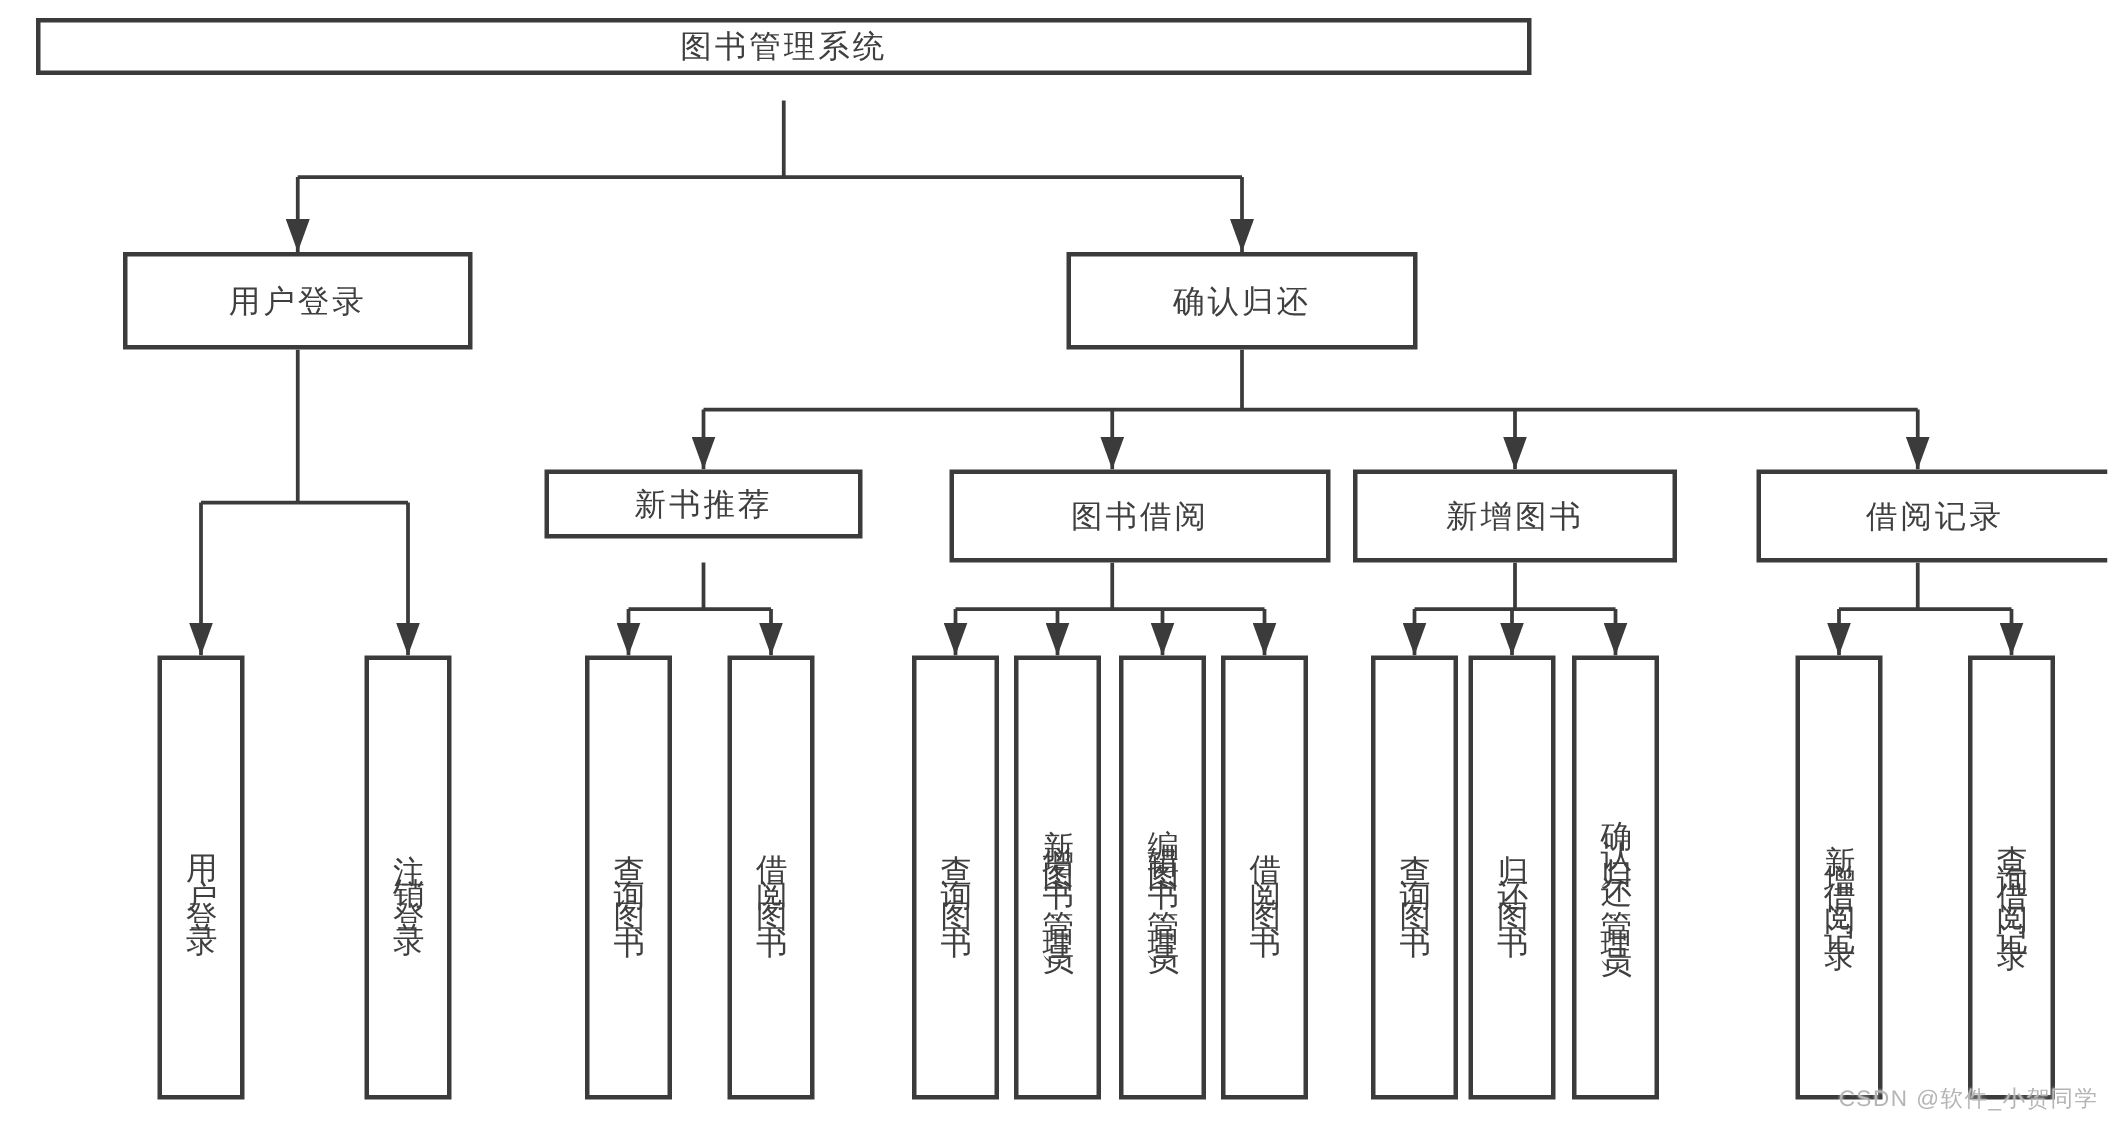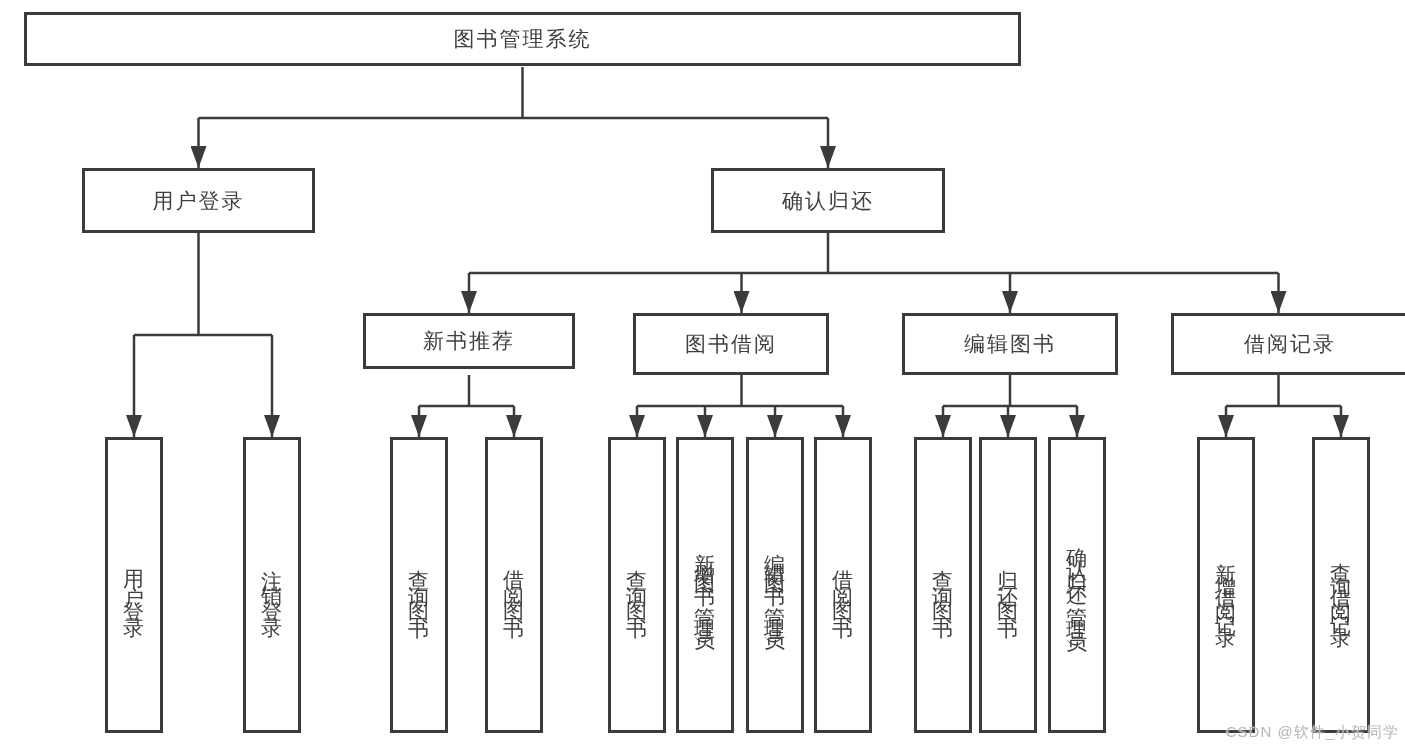--- a/index.html
+++ b/index.html
@@ -24,27 +24,27 @@
     background:#fff;
     border:3px solid var(--box-border);
     color:var(--text);
     display:flex;align-items:center;justify-content:center;
     z-index:2;
     font-size:21px;
     letter-spacing:2px;
     white-space:nowrap;
   }
   
-  .n-root   {left:24px;  top:12px;  width:997px; height:54px;}
+  .n-root   {left:24px;  top:12px;  width:997px; height:38px;}
   
   .n-l2a    {left:82px;  top:168px; width:233px; height:65px;}
   .n-l2b    {left:711px; top:168px; width:234px; height:65px;}
   
-  .n-l3a    {left:363px; top:313px; width:212px; height:56px;}
-  .n-l3b    {left:633px; top:313px; width:196px; height:62px;}
+  .n-l3a    {left:363px; top:313px; width:212px; height:46px;}
+  .n-l3b    {left:633px; top:313px; width:254px; height:62px;}
   .n-l3c    {left:902px; top:313px; width:216px; height:62px;}
   .n-l3d    {left:1171px;top:313px; width:238px; height:62px;}
   
   .leaf{top:437px;width:58px;height:296px;}
   .leaf .vt{
     writing-mode:vertical-rl;
     text-orientation:mixed;
     letter-spacing:16px;
     font-size:21px;
     line-height:1;
@@ -146,21 +146,21 @@
     <span>确认归还</span>
   </div>
 
   <div class="node n-l3a">
     <span>新书推荐</span>
   </div>
   <div class="node n-l3b">
     <span>图书借阅</span>
   </div>
   <div class="node n-l3c">
-    <span>编辑图书</span>
+    <span>新增图书</span>
   </div>
   <div class="node n-l3d">
     <span>借阅记录</span>
   </div>
 
   <div class="node leaf n-g1a">
     <span class="vt">用户登录</span>
   </div>
   <div class="node leaf n-g1b">
     <span class="vt">注销登录</span>

